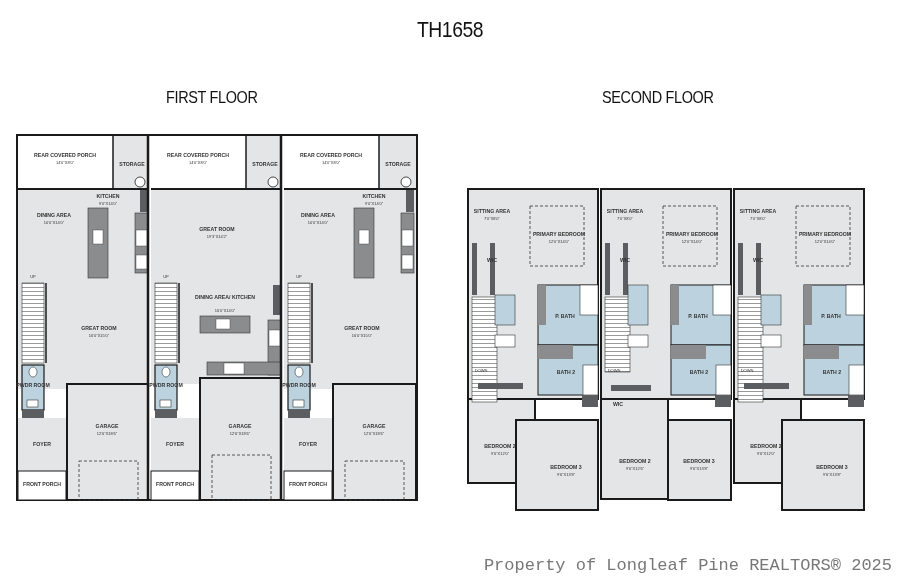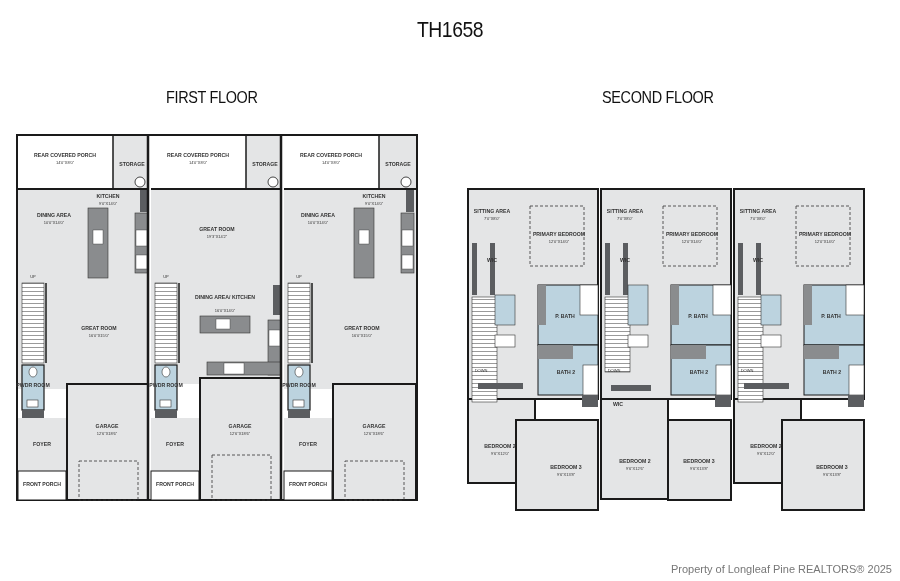--- a/index.html
+++ b/index.html
@@ -3,21 +3,21 @@
 <meta charset="utf-8">
 <style>
   * { box-sizing: border-box; margin: 0; padding: 0; }
   html, body { width: 900px; height: 581px; background: #ffffff; overflow: hidden; }
   body { position: relative; font-family: "Liberation Sans", sans-serif; color: #111; }
   .title { position: absolute; top: 17px; left: 0; width: 900px; text-align: center; font-size: 22px; font-family: "Liberation Sans", sans-serif; letter-spacing: -0.5px; transform: scaleX(0.88); }
   .floor-heading { position: absolute; top: 88px; font-size: 17px; letter-spacing: -0.4px; transform: scaleX(0.85); transform-origin: left; }
   svg { position: absolute; left: 0; top: 0; }
   .lbl { font-family: "Liberation Sans", sans-serif; font-size: 5.2px; fill: #333; text-anchor: middle; font-weight: bold; }
   .lbl-s { font-family: "Liberation Sans", sans-serif; font-size: 4px; fill: #333; text-anchor: middle; }
-  .watermark { position: absolute; right: 8px; bottom: 6px; font-size: 11px; color: #777; font-family: Liberation Sans, sans-serif; }
+  .watermark { position: absolute; right: 8px; bottom: 6px; font-size: 17px; color: #777; font-family: Liberation Mono, monospace; }
 </style>
 </head>
 <body>
 
 <div class="title">TH1658</div>
 <div class="floor-heading" style="left:166px;">FIRST FLOOR</div>
 <div class="floor-heading" style="left:602px;">SECOND FLOOR</div>
 
 <svg width="900" height="581" viewBox="0 0 900 581">
   <defs>

